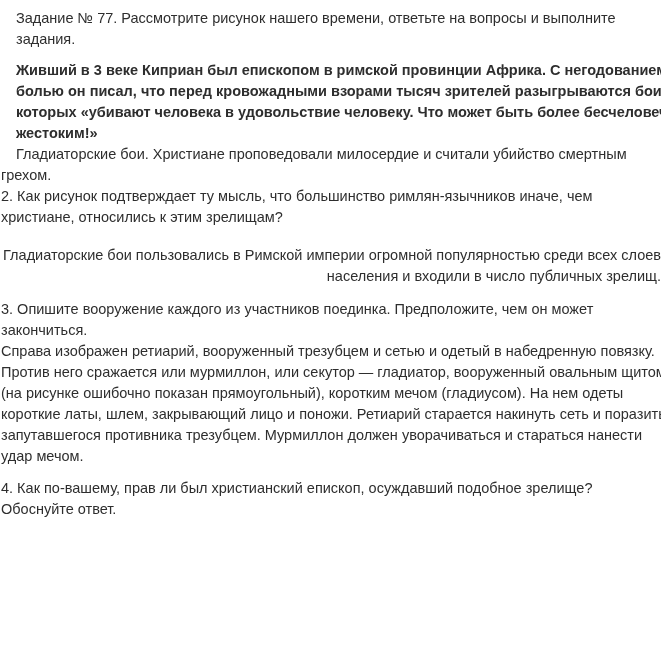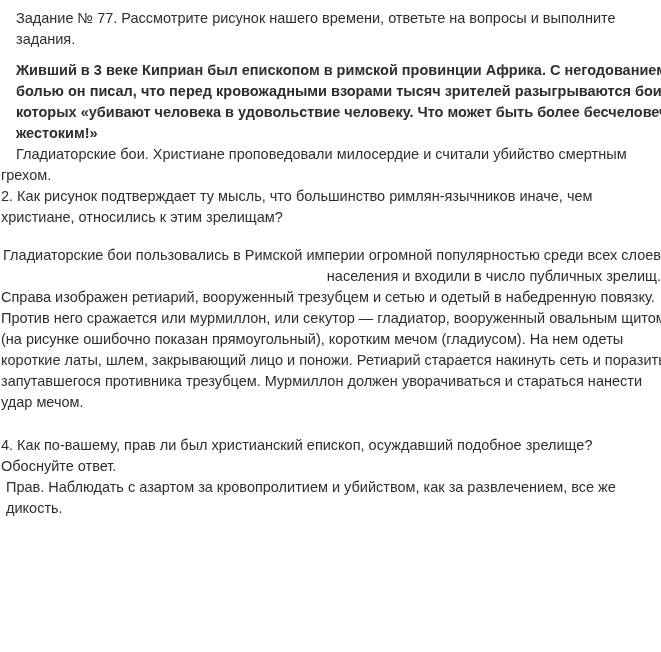--- a/index.html
+++ b/index.html
@@ -30,21 +30,21 @@
 
   
   .b-intro { margin-top: 10px; font-weight: bold; }
   .b-q1    { margin-top: 6px;  }
   .b-a1-l1 {  }
   .b-a1-l2 { margin-top: 0; }
   .b-q2    {  }
   .b-a2    { margin-top: 17px; text-align: right; }
   .b-q3    { margin-top: 12px; }
   .b-a3    { }
-  .b-q4    { margin-top: 22px; }
+  .b-q4    { margin-top: 11px; }
   .b-a4    { margin-top: 0;    }
 </style>
 </head>
 <body>
 
 <div class="page">
 
   <div class="block ind">Задание № 77. Рассмотрите рисунок нашего времени, ответьте на вопросы и выполните
 задания.</div>
 
@@ -57,27 +57,27 @@
   <div class="block ind b-a1-l1">Гладиаторские бои. Христиане проповедовали милосердие и считали убийство смертным</div>
 
   <div class="block b-a1-l2">грехом.</div>
 
   <div class="block b-q2">2. Как рисунок подтверждает ту мысль, что большинство римлян-язычников иначе, чем
 христиане, относились к этим зрелищам?</div>
 
   <div class="block b-a2">Гладиаторские бои пользовались в Римской империи огромной популярностью среди всех слоев
 населения и входили в число публичных зрелищ.</div>
 
+  <div class="block b-q3">3. Опишите вооружение каждого из участников поединка. Предположите, чем он может
+закончиться.</div>
 
   <div class="block b-a3">Справа изображен ретиарий, вооруженный трезубцем и сетью и одетый в набедренную повязку.
 Против него сражается или мурмиллон, или секутор — гладиатор, вооруженный овальным щитом
 (на рисунке ошибочно показан прямоугольный), коротким мечом (гладиусом). На нем одеты
 короткие латы, шлем, закрывающий лицо и поножи. Ретиарий старается накинуть сеть и поразить
 запутавшегося противника трезубцем. Мурмиллон должен уворачиваться и стараться нанести
 удар мечом.</div>
 
   <div class="block b-q4">4. Как по-вашему, прав ли был христианский епископ, осуждавший подобное зрелище?
 Обоснуйте ответ.</div>
 
-  <div class="block ind-sm b-a4">Прав. Наблюдать с азартом за кровопролитием и убийством, как за развлечением, все же
-дикость.</div>
 
 </div>
 
 </body></html>

